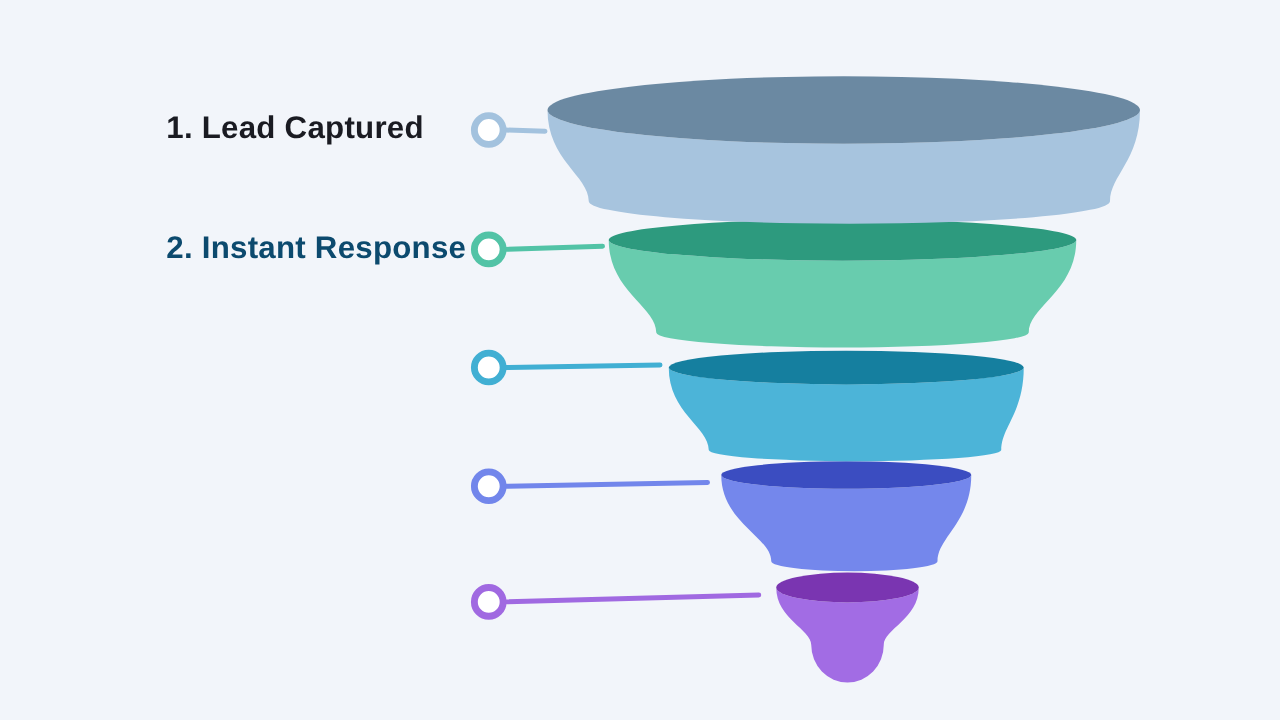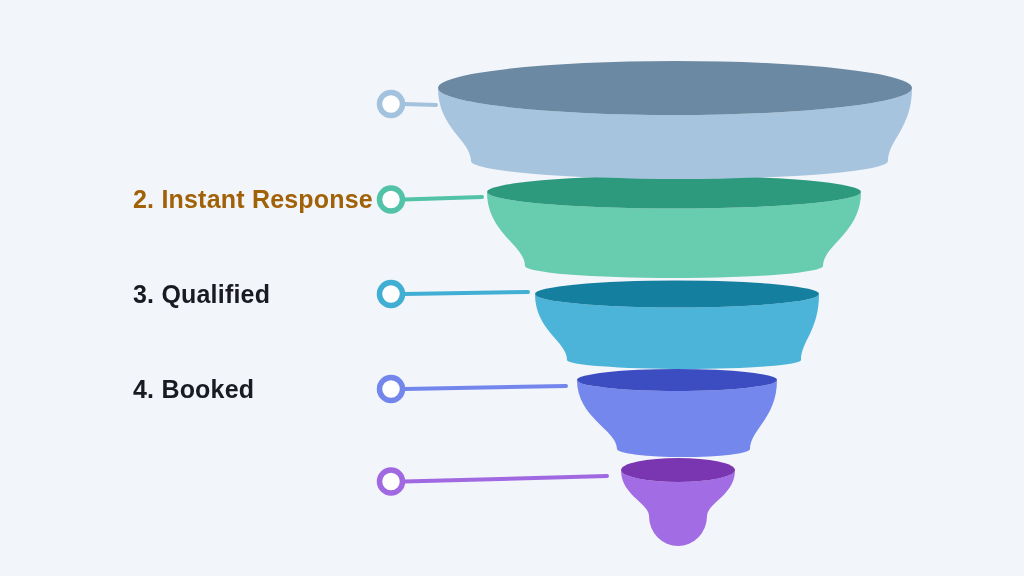--- a/index.html
+++ b/index.html
@@ -57,16 +57,15 @@
       <line x1="404" y1="199.5" x2="482" y2="197" stroke="#52c3a6" stroke-width="4" stroke-linecap="round"></line>
       <circle cx="391" cy="199.5" r="11.5" fill="#ffffff" stroke="#52c3a6" stroke-width="5.5"></circle>
       <line x1="404" y1="294" x2="528" y2="292" stroke="#41afd3" stroke-width="4" stroke-linecap="round"></line>
       <circle cx="391" cy="294" r="11.5" fill="#ffffff" stroke="#41afd3" stroke-width="5.5"></circle>
       <line x1="404" y1="389" x2="566" y2="386" stroke="#7286eb" stroke-width="4" stroke-linecap="round"></line>
       <circle cx="391" cy="389" r="11.5" fill="#ffffff" stroke="#7286eb" stroke-width="5.5"></circle>
       <line x1="404" y1="481.5" x2="607" y2="476" stroke="#a069e1" stroke-width="4" stroke-linecap="round"></line>
       <circle cx="391" cy="481.5" r="11.5" fill="#ffffff" stroke="#a069e1" stroke-width="5.5"></circle>
     </svg>
 
-  <div class="stage-label row-2" style="color: #a16207;">2. Instant Response</div>
-  <div class="stage-label row-3" style="color: rgb(26, 27, 34);">3. Qualified</div>
-  <div class="stage-label row-4" style="color: rgb(26, 27, 34);">4. Booked</div>
+  <div class="stage-label row-1" style="color: rgb(26, 27, 34);">1. Lead Captured</div>
+  <div class="stage-label row-2" style="color: #0c4a6e;">2. Instant Response</div>
 </div>
 
 </body></html>

